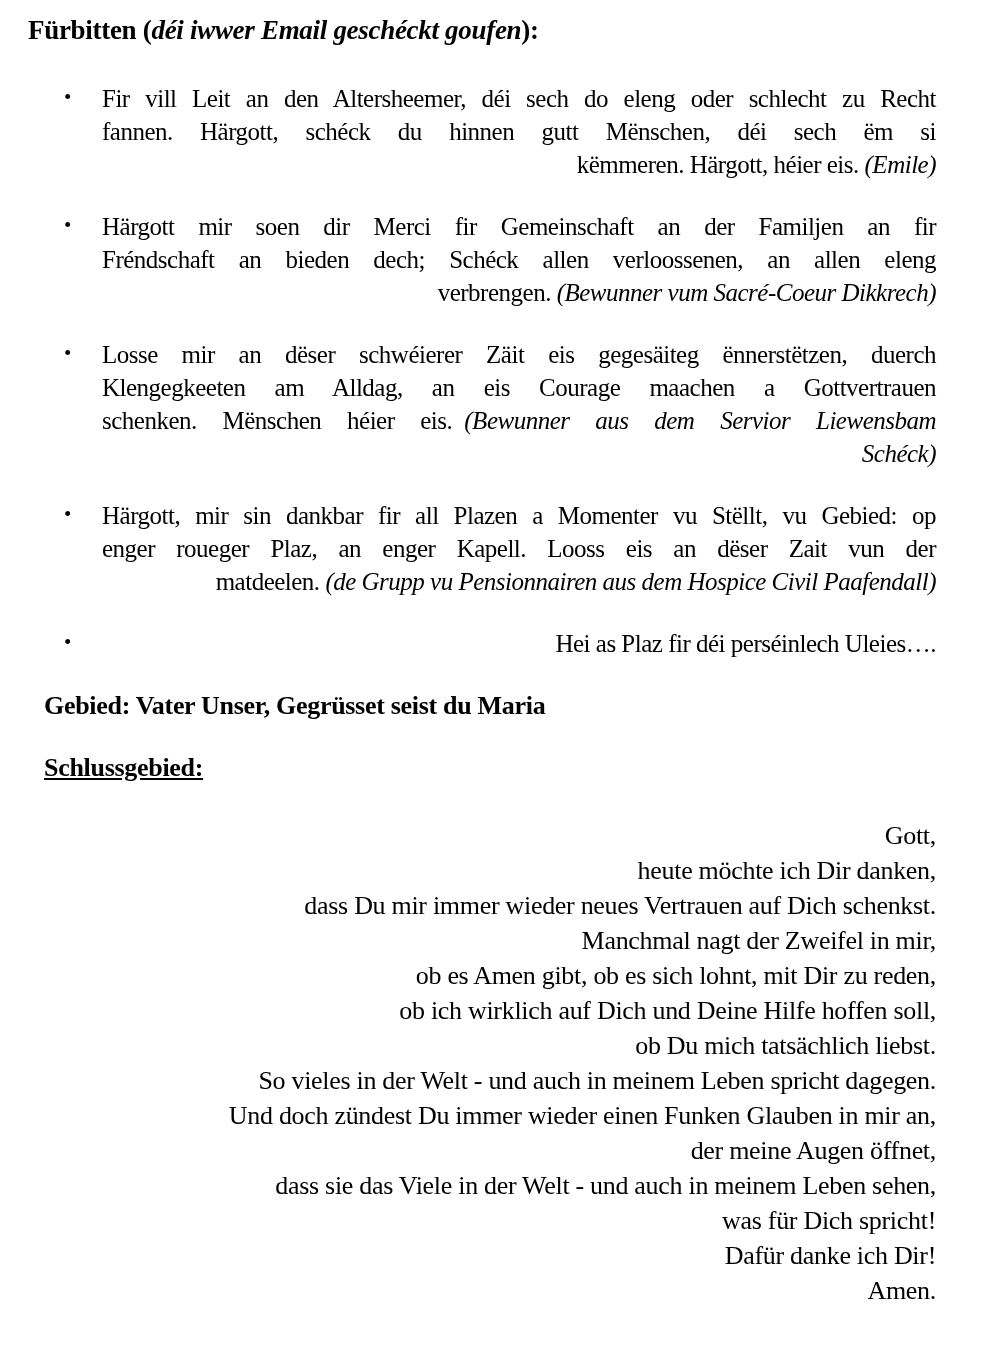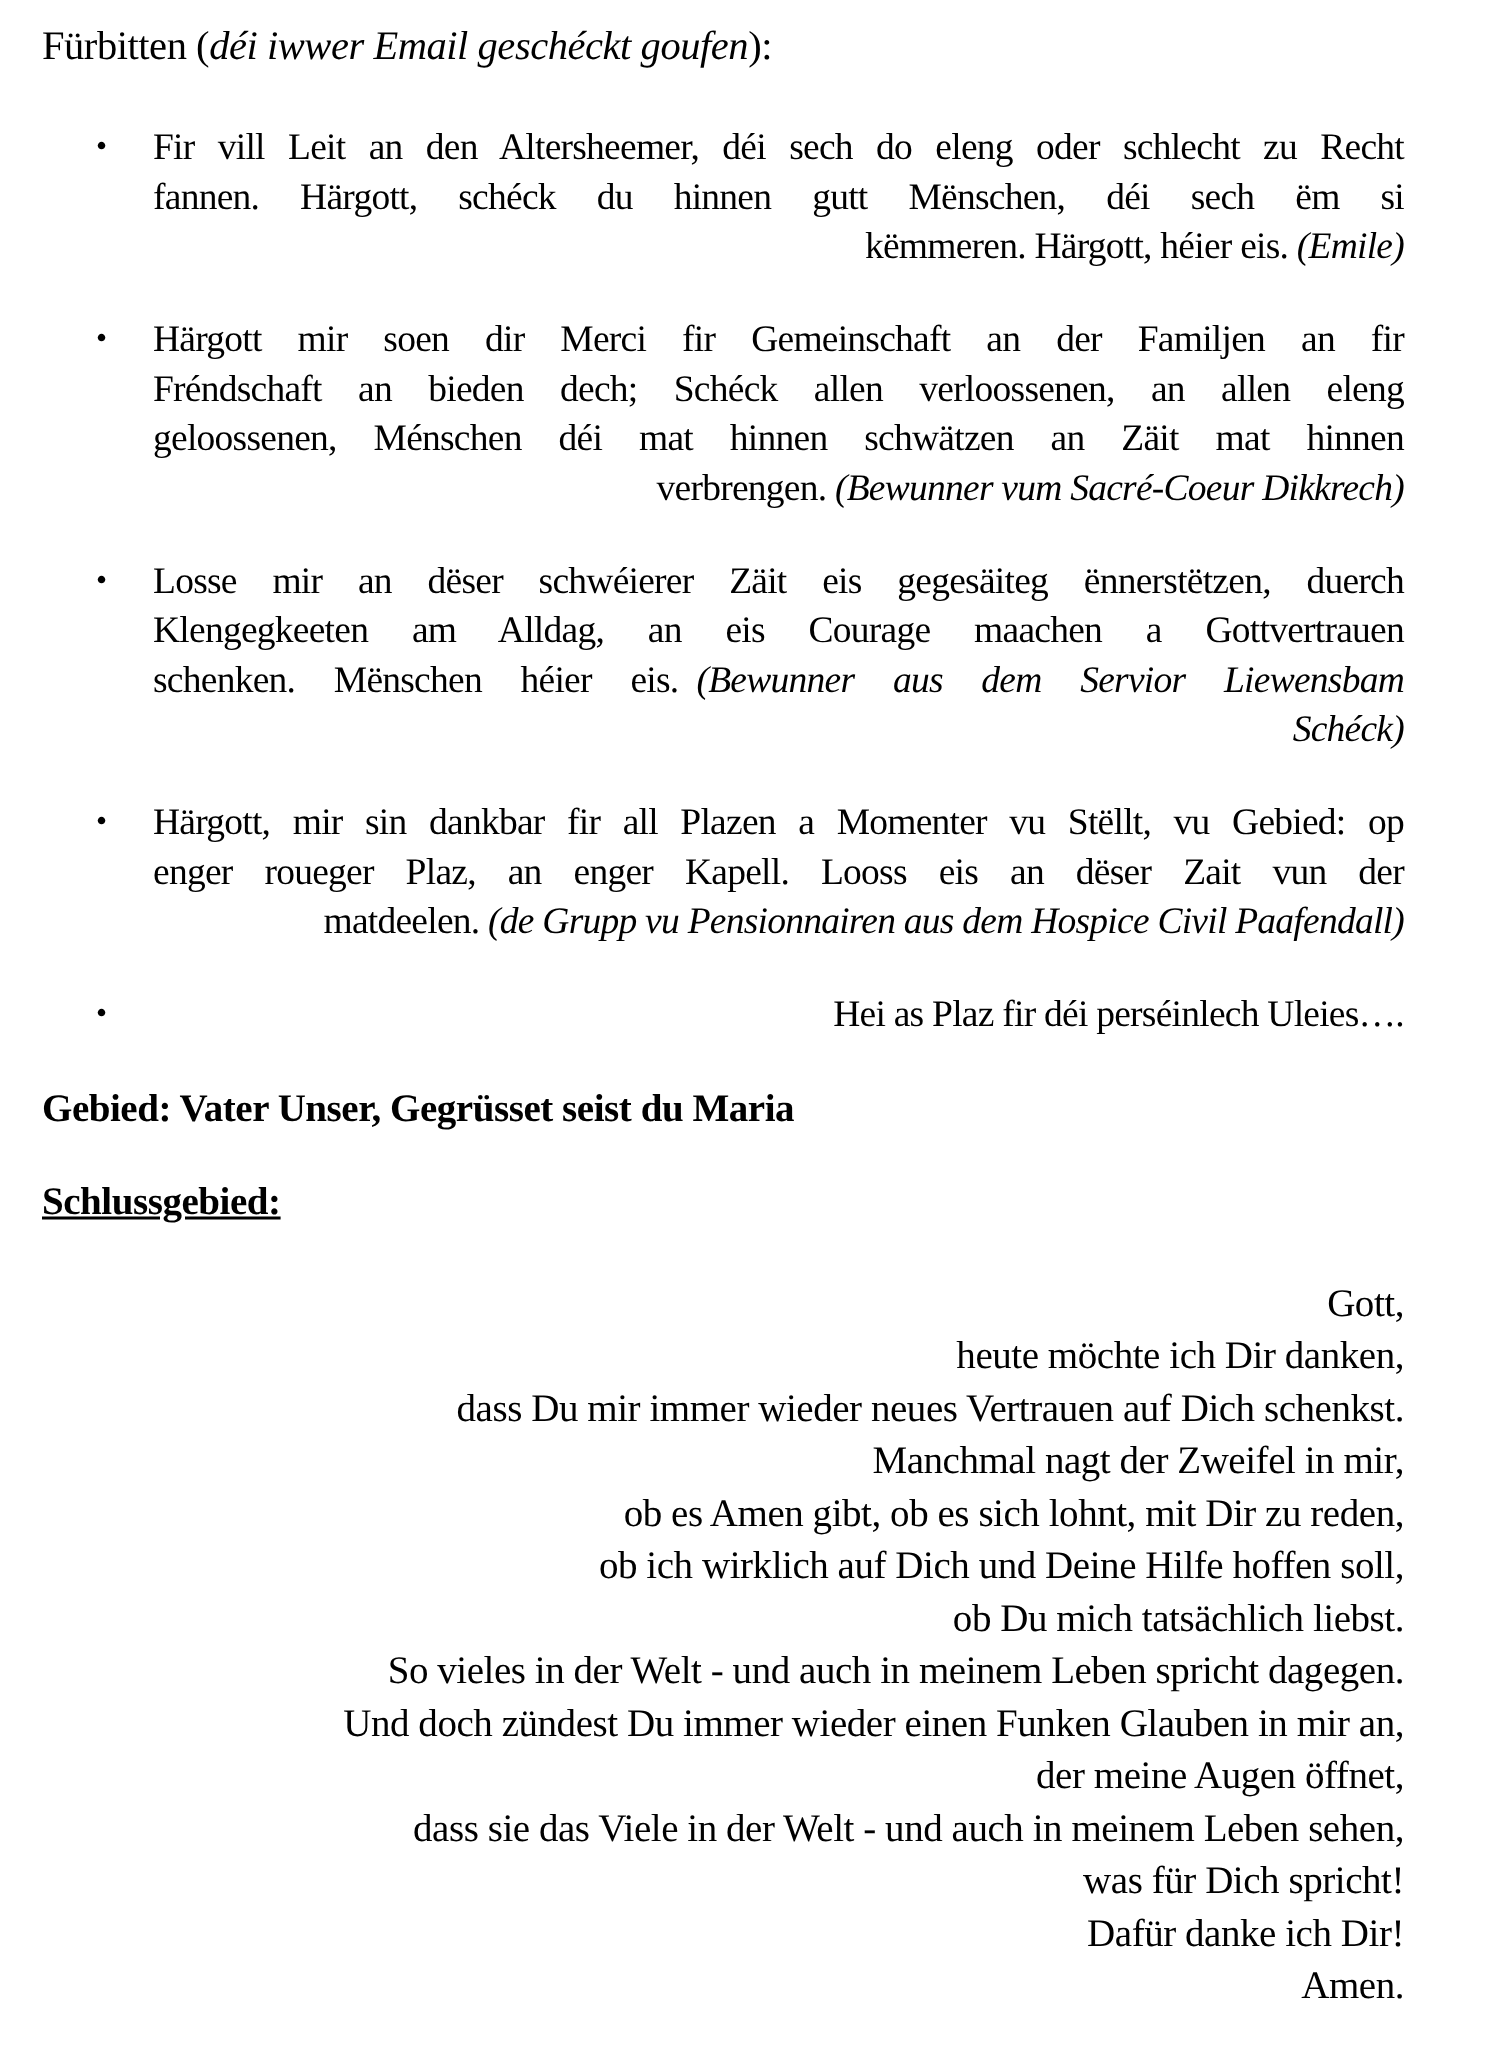--- a/index.html
+++ b/index.html
@@ -11,21 +11,21 @@
     overflow: hidden;
   }
   .page {
     box-sizing: border-box;
     width: 1000px; height: 1372px;
     padding: 12px 64px 0 28px;
   }
   .doc-title {
     margin: 0;
     font-size: 27px;
-    font-weight: normal;
+    font-weight: bold;
     line-height: 36px;
     letter-spacing: -0.3px;
   }
   .doc-title em { font-style: italic; }
   .bullet-list { margin-top: 34px; }
   .bullet {
     position: relative;
     padding-left: 74px;
     font-size: 25px;
     line-height: 33px;
@@ -40,21 +40,21 @@
     letter-spacing: 0;
   }
   .line { text-align: right; }
   .line.just {
     text-align: justify;
     text-align-last: justify;
     text-justify: inter-word;
   }
   .line em { font-style: italic; }
   .subhead {
-    margin: 0;
+    margin: 16px;
     font-size: 26px;
     font-weight: bold;
     line-height: 34px;
     letter-spacing: -0.3px;
   }
   .subhead.gebied { margin-top: 29px; }
   .subhead.schluss { margin-top: 28px; text-decoration: underline; }
   .prayer {
     margin-top: 33px;
     font-size: 26px;
@@ -73,21 +73,20 @@
       <div class="bullet">
         <span class="marker">•</span>
         <div class="line just"><span>Fir vill Leit an den Altersheemer, déi sech do eleng oder schlecht zu Recht</span></div>
         <div class="line just"><span>fannen. Härgott, schéck du hinnen gutt Mënschen, déi sech ëm si</span></div>
         <div class="line"><span>këmmeren. Härgott, héier eis. </span><em>(Emile)</em></div>
       </div>
       <div class="bullet">
         <span class="marker">•</span>
         <div class="line just"><span>Härgott mir soen dir Merci fir Gemeinschaft an der Familjen an fir</span></div>
         <div class="line just"><span>Fréndschaft an bieden dech; Schéck allen verloossenen, an allen eleng</span></div>
-        <div class="line just"><span>geloossenen, Ménschen déi mat hinnen schwätzen an Zäit mat hinnen</span></div>
         <div class="line"><span>verbrengen. </span><em>(Bewunner vum Sacré-Coeur Dikkrech)</em></div>
       </div>
       <div class="bullet">
         <span class="marker">•</span>
         <div class="line just"><span>Losse mir an dëser schwéierer Zäit eis gegesäiteg ënnerstëtzen, duerch</span></div>
         <div class="line just"><span>Klengegkeeten am Alldag, an eis Courage maachen a Gottvertrauen</span></div>
         <div class="line just"><span>schenken. Mënschen héier eis. </span><em>(Bewunner aus dem Servior Liewensbam</em></div>
         <div class="line"><em>Schéck)</em></div>
       </div>
       <div class="bullet">

